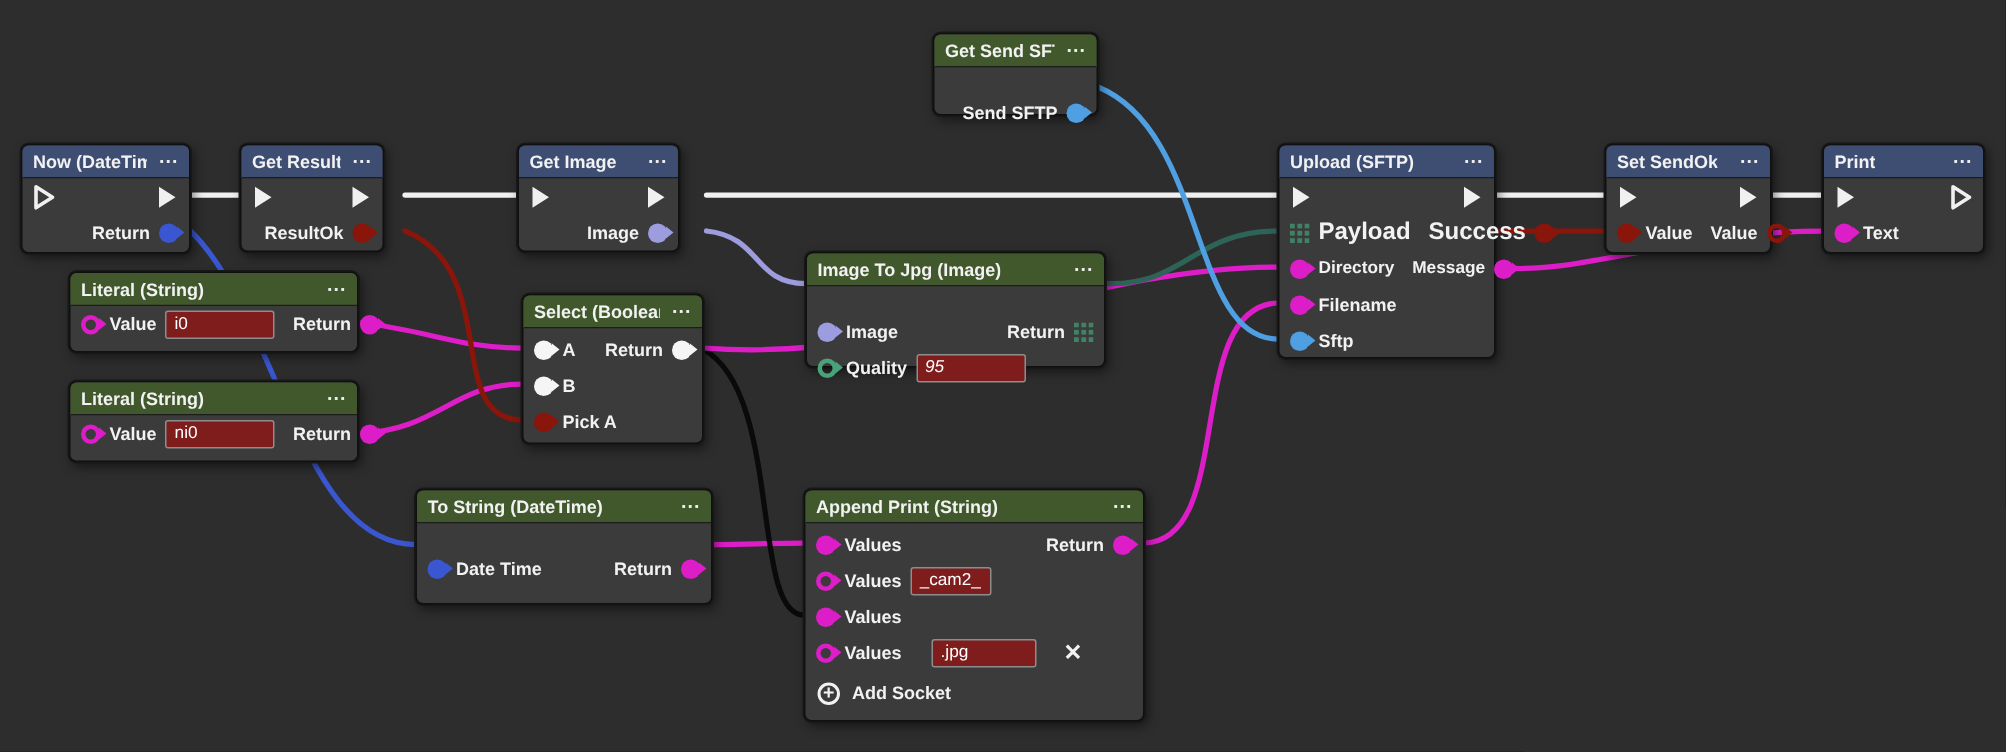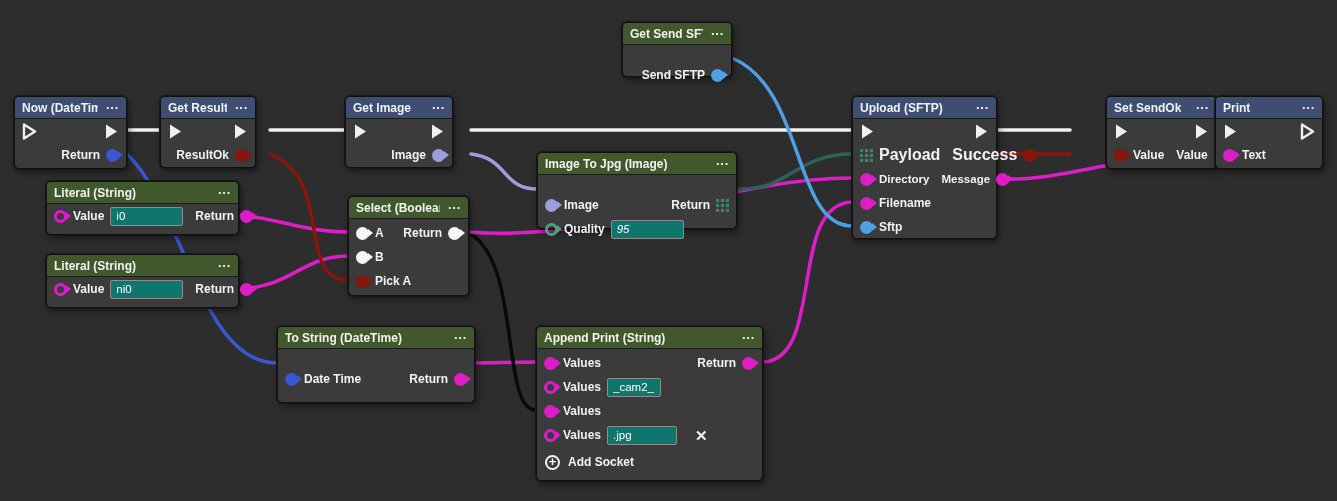--- a/index.html
+++ b/index.html
@@ -24,21 +24,21 @@
 
   .pin{width:13px;height:13px;border-radius:50%;flex:0 0 auto;position:relative;box-sizing:border-box;cursor:crosshair;}
   .pin.filled{background:var(--c);}
   .pin.hollow{background:transparent;border:3px solid var(--c);}
   .pin::after{content:"";position:absolute;left:12px;top:2.5px;width:0;height:0;
               border-left:5px solid var(--c);border-top:4px solid transparent;border-bottom:4px solid transparent;}
   .pin.hollow::after{left:9px;top:-0.5px;}
 
   .exec{width:15px;height:17px;flex:0 0 auto;display:flex;cursor:crosshair;}
 
-  .field{background:#0f766e;border:1px solid #8d8d8d;border-radius:2px;color:#fff;
+  .field{background:#7f1d1d;border:1px solid #8d8d8d;border-radius:2px;color:#fff;
          font-size:11.5px;font-weight:normal;height:19px;padding:0 5px;box-sizing:border-box;
          font-family:"Liberation Sans",sans-serif;outline:none;}
 
   .grid-icon{flex:0 0 auto;}
   .grid-icon rect{fill:#3f8266;}
 
   .xicon{font-size:15px;font-weight:bold;margin-left:12px;cursor:pointer;line-height:13px;}
   .plus-circle{width:15px;height:15px;border:2px solid #f2f2f2;border-radius:50%;flex:0 0 auto;
                display:flex;align-items:center;justify-content:center;font-size:13px;font-weight:bold;
                line-height:13px;box-sizing:border-box;padding-bottom:1px;cursor:pointer;}
@@ -160,21 +160,21 @@
   </div>
   <div class="body pad">
     <div class="row">
       <span class="sp"></span>
       <span>Send SFTP</span>
       <span class="pin filled" style="--c: #4f9fe3;"></span>
     </div>
   </div>
 </div>
 
-<div class="node" style="left:537px;top:152px;width:200px;height:77px">
+<div class="node" style="left:537px;top:168px;width:200px;height:77px">
   <div class="hdr green">
     <span class="title">Image To Jpg (Image)</span>
     <span class="menu">···</span>
   </div>
   <div class="body pad">
     <div class="row">
       <span class="pin filled" style="--c: #9c9cdf;"></span>
       <span>Image</span>
       <span class="sp"></span>
       <span>Return</span>
@@ -290,21 +290,21 @@
       <span>Values</span>
       <input class="field" style="width: 54px;" value="_cam2_">
     </div>
     <div class="row">
       <span class="pin filled" style="--c: #dd1ec8;"></span>
       <span>Values</span>
     </div>
     <div class="row">
       <span class="pin hollow" style="--c: #dd1ec8;"></span>
       <span>Values</span>
-      <input class="field" style="width: 70px;" value=".jpg">
+      <input class="field" style="width: 70px; margin-left: 14px;" value=".jpg">
       <span class="xicon">✕</span>
     </div>
     <div class="addrow">
       <span class="plus-circle">+</span>
       <span>Add Socket</span>
     </div>
   </div>
 </div>
 
 <div class="node" style="left:852px;top:96px;width:145px;height:143px">
@@ -354,21 +354,21 @@
       <span class="pin filled" style="--c: #dd1ec8;"></span>
       <span>Filename</span>
     </div>
     <div class="row">
       <span class="pin filled" style="--c: #4f9fe3;"></span>
       <span>Sftp</span>
     </div>
   </div>
 </div>
 
-<div class="node" style="left:1106px;top:96px;width:111px;height:73px">
+<div class="node" style="left:1070px;top:96px;width:111px;height:73px">
   <div class="hdr blue">
     <span class="title">Set SendOk</span>
     <span class="menu">···</span>
   </div>
   <div class="body">
     <div class="row">
       <span class="exec">
             <svg width="15" height="17">
               <path d="M2 1.5 L13 8.5 L2 15.5 Z" fill="#f0f0f0"></path>
             </svg>

